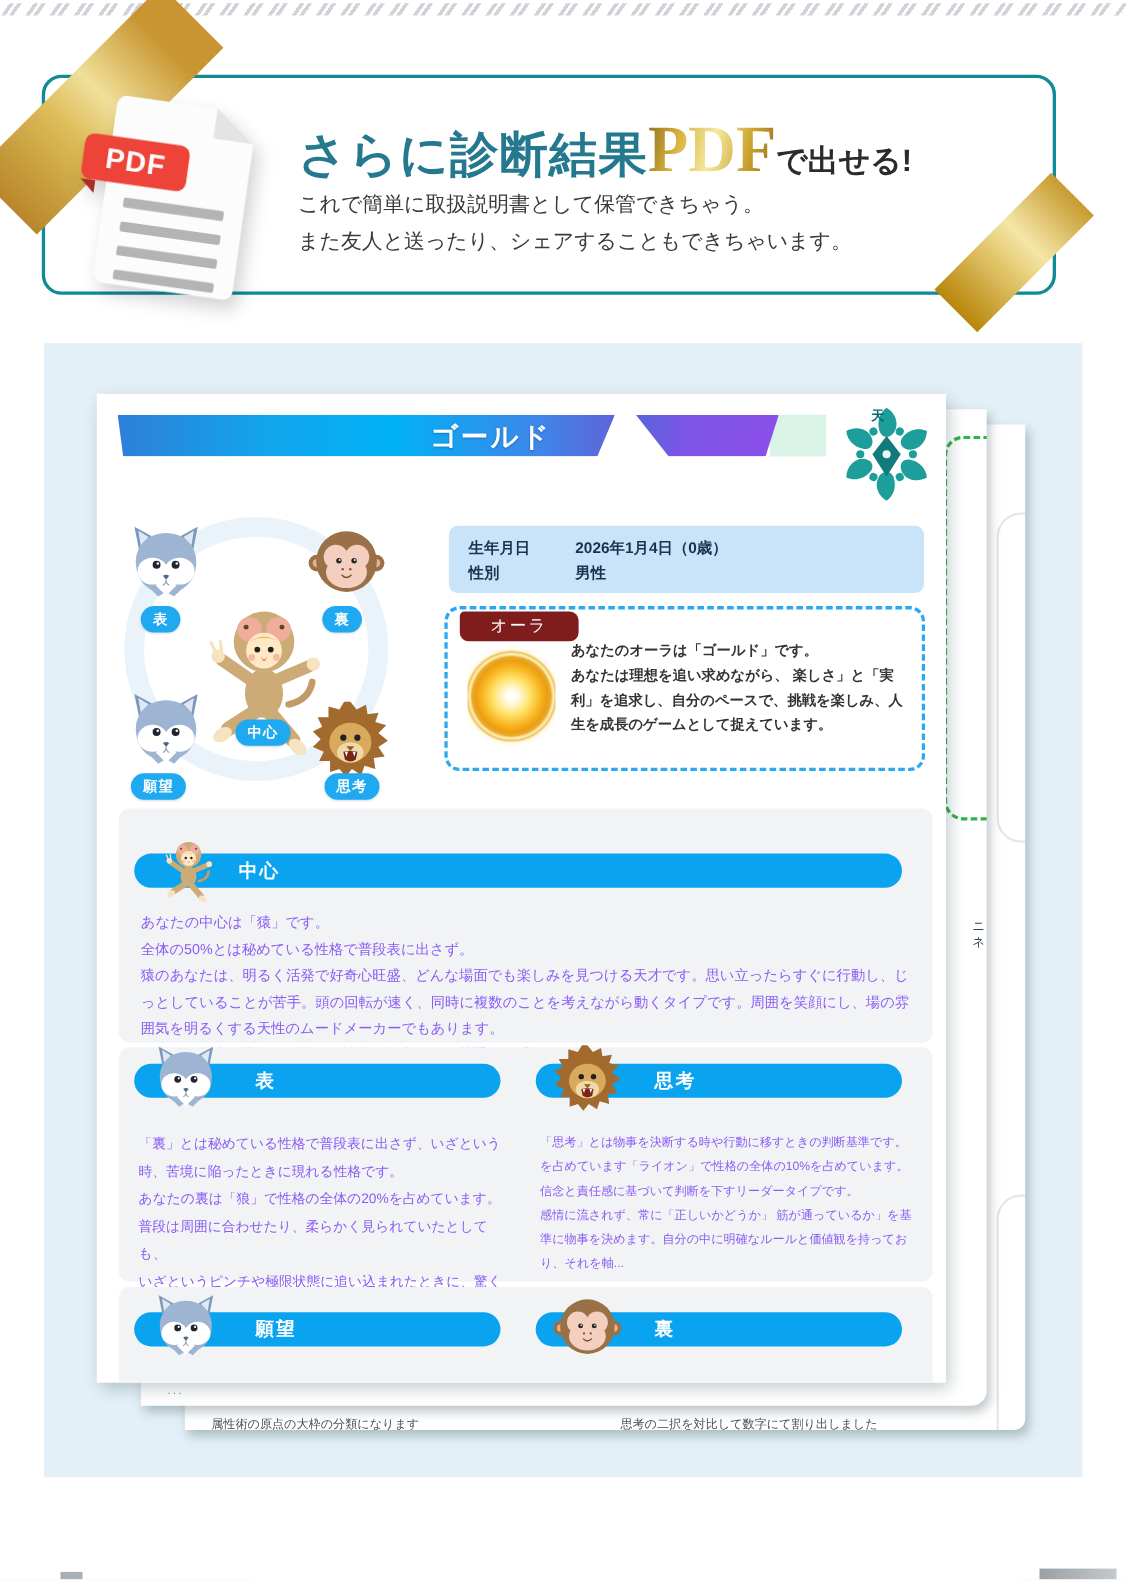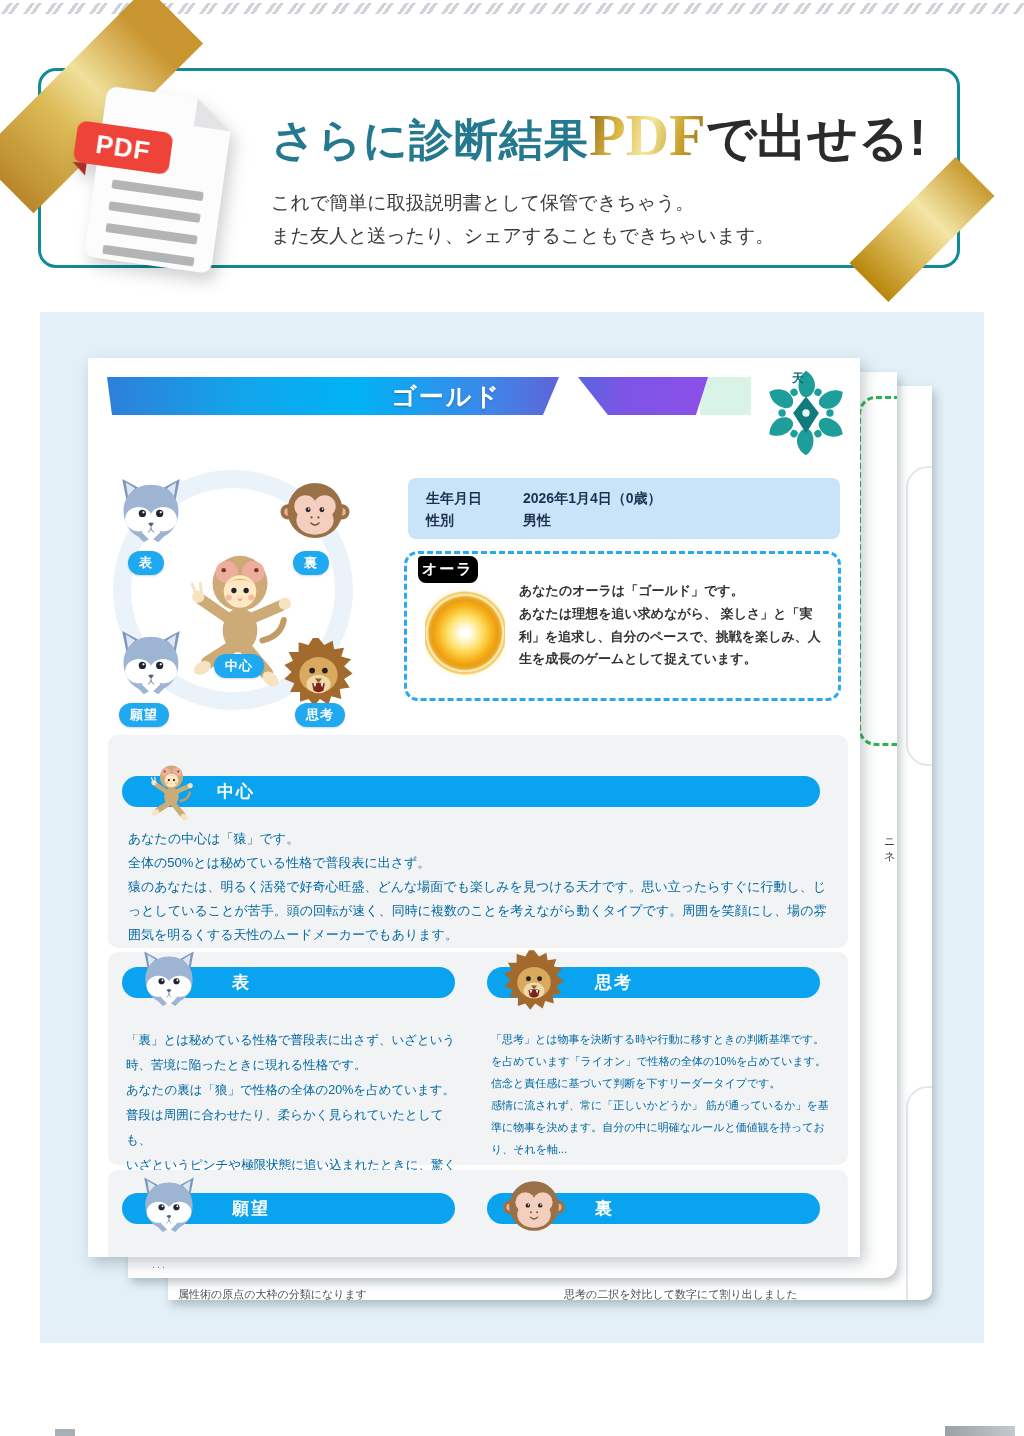--- a/index.html
+++ b/index.html
@@ -36,39 +36,39 @@
     color:#fff; font-size:26px; font-weight:bold; letter-spacing:1px; z-index:2; }
   .badge-fold { position:absolute; left:-14px; top:86px; width:14px; height:12px; background:#aa2f25;
     clip-path:polygon(0 0,100% 0,100% 100%); }
 
   .hero-text { position:absolute; left:230px; top:30px; width:680px; }
   .hero-title { display:flex; align-items:baseline; white-space:nowrap; }
   .t-teal { font-size:44px; font-weight:bold; color:#25798f; letter-spacing:1px; }
   .t-pdf  { font-family:"Liberation Serif","DejaVu Serif",serif; font-size:60px; font-weight:bold;
     background:linear-gradient(105deg,#8a6a1a,#d9b23c 25%,#f4e9a0 50%,#caa22e 75%,#8a6a1a);
     -webkit-background-clip:text; background-clip:text; color:transparent; }
-  .t-dark { font-size:50px; font-weight:bold; color:#2b2b2b; }
-  .hero-sub { margin-top:14px; font-size:19px; color:#3a3a3a; line-height:1.75; }
+  .t-dark { font-size:28px; font-weight:bold; color:#2b2b2b; }
+  .hero-sub { font-size:19px; color:#3a3a3a; line-height:1.75; }
 
   
   .panel { position:absolute; left:40px; top:312px; width:944px; height:1031px; background:#e3f0f7; }
   .page { position:absolute; background:#fff; overflow:hidden; }
   .page3 { left:128px; top:74px; width:764px; height:914px; border-radius:0 0 10px 0;
     box-shadow:3px 5px 10px rgba(70,90,100,.35); }
   .page2 { left:88px; top:60px; width:769px; height:906px; border-radius:0 0 14px 0;
     box-shadow:3px 5px 10px rgba(70,90,100,.35); }
   .page1 { left:48px; top:46px; width:772px; height:899px;
     box-shadow:4px 6px 14px rgba(60,80,90,.30); }
 
   
   .ghost-outline { position:absolute; border:2px solid #e4e6e8; border-radius:22px; }
   .go1 { left:738px; top:80px; width:200px; height:300px; }
   .go2 { left:738px; top:700px; width:200px; height:280px; }
   .frag { position:absolute; font-size:11px; color:#4a4f55; filter:blur(0.6px); white-space:nowrap; }
-  .p3-left { left:10px; top:901px; }
+  .p3-left { left:24px; top:901px; }
   .p3-right { left:396px; top:901px; }
   .green-dash { position:absolute; left:730px; top:24px; width:220px; height:350px;
     border:3px dashed #2eb44e; border-radius:18px; }
   .p2-dots { position:absolute; left:24px; top:886px; font-size:11px; color:#8a8f94; letter-spacing:2px; }
   .p2-frag { position:absolute; left:756px; top:462px; font-size:11px; color:#3c4046; }
 
   
   .banner-main { position:absolute; left:19px; top:19px; width:452px; height:38px;
     background:linear-gradient(90deg,#2e7fd9 0%,#12a5ec 30%,#00b2f5 55%,#3f86e8 85%,#5f63d9 100%);
     clip-path:polygon(0 0,100% 0,calc(100% - 16px) 100%,5px 100%);
@@ -103,22 +103,22 @@
 
   
   .infobox { position:absolute; left:320px; top:120px; width:432px; height:61px;
     background:#c9e4f8; border-radius:8px; padding:9px 18px; }
   .inforow { display:flex; line-height:22px; }
   .inforow .lbl { width:97px; font-size:14px; font-weight:bold; color:#1c3050; }
   .inforow .val { font-size:14px; font-weight:bold; color:#1c3050; }
 
   .aurabox { position:absolute; left:316px; top:193px; width:437px; height:150px; background:#fff;
     border:3px dashed #29a9ef; border-radius:14px; }
-  .aura-tag { position:absolute; left:11px; top:2px; background:#000000; color:#fff;
-    font-size:15px; font-weight:bold; padding:4px 4px; border-radius:4px 8px 8px 8px; letter-spacing:2px; }
+  .aura-tag { position:absolute; left:11px; top:2px; background:#7f1d1d; color:#fff;
+    font-size:15px; font-weight:normal; padding:4px 28px; border-radius:4px 8px 8px 8px; letter-spacing:2px; }
   .aura-orb { position:absolute; left:18px; top:32px; width:80px; height:94px; background:
       radial-gradient(circle at 50% 50%, rgba(0,0,0,0) 0 52%, rgba(233,164,30,.8) 55% 58%, rgba(0,0,0,0) 60% 63%, rgba(240,190,60,.7) 64% 66%, rgba(0,0,0,0) 68%),
       radial-gradient(circle at 50% 50%, #ffffff 0 5%, #fff6c8 14%, #ffe066 28%, #f7b31d 44%, #eb9a10 54%, rgba(246,216,120,.55) 62%, rgba(250,240,200,.25) 70%, rgba(255,255,255,0) 76%),
       #ffffff; }
   .aura-text { position:absolute; left:112px; top:26px; width:312px;
     font-size:13px; font-weight:bold; color:#333; line-height:1.75; }
 
   
   .sec { position:absolute; left:20px; width:740px; background:#f1f3f5; border-radius:10px; }
   .sec1 { top:377px; height:213px; }
@@ -129,21 +129,21 @@
   .pill-c { left:14px; top:41px; width:698px; padding-left:95px; }
   .pill-l { left:14px; width:333px; padding-left:110px; }
   .pill-r { left:379px; width:333px; padding-left:108px; }
   .sec2 .pill { top:15px; }
   .sec3 .pill { top:23px; }
   .pill-icon { position:absolute; z-index:2; }
   .pi-c { left:35px; top:25px; width:56px; height:64px; }
   .pi-l { left:30px; top:-3px; width:62px; height:62px; }
   .pi-r { left:395px; top:-3px; width:62px; height:62px; }
   .sec3 .pi-l { top:5px; } .sec3 .pi-r { top:5px; }
-  .sec-body { position:absolute; font-size:13px; color:#0369a1; line-height:1.85; }
+  .sec-body { position:absolute; font-size:13px; color:#8b5cf6; line-height:1.85; }
   .sb-c { left:20px; top:92px; width:706px; }
   .sb-left { left:18px; top:76px; width:332px; font-size:12.5px; line-height:2.0; }
   .sb-right { left:383px; top:76px; width:338px; font-size:11px; line-height:2.0; }
   .sec-body p { margin:0; }
 
   svg.icon { display:block; width:100%; height:100%; }
   .defs { position:absolute; width:0; height:0; overflow:hidden; }
 </style>
 </head>
 <body>

